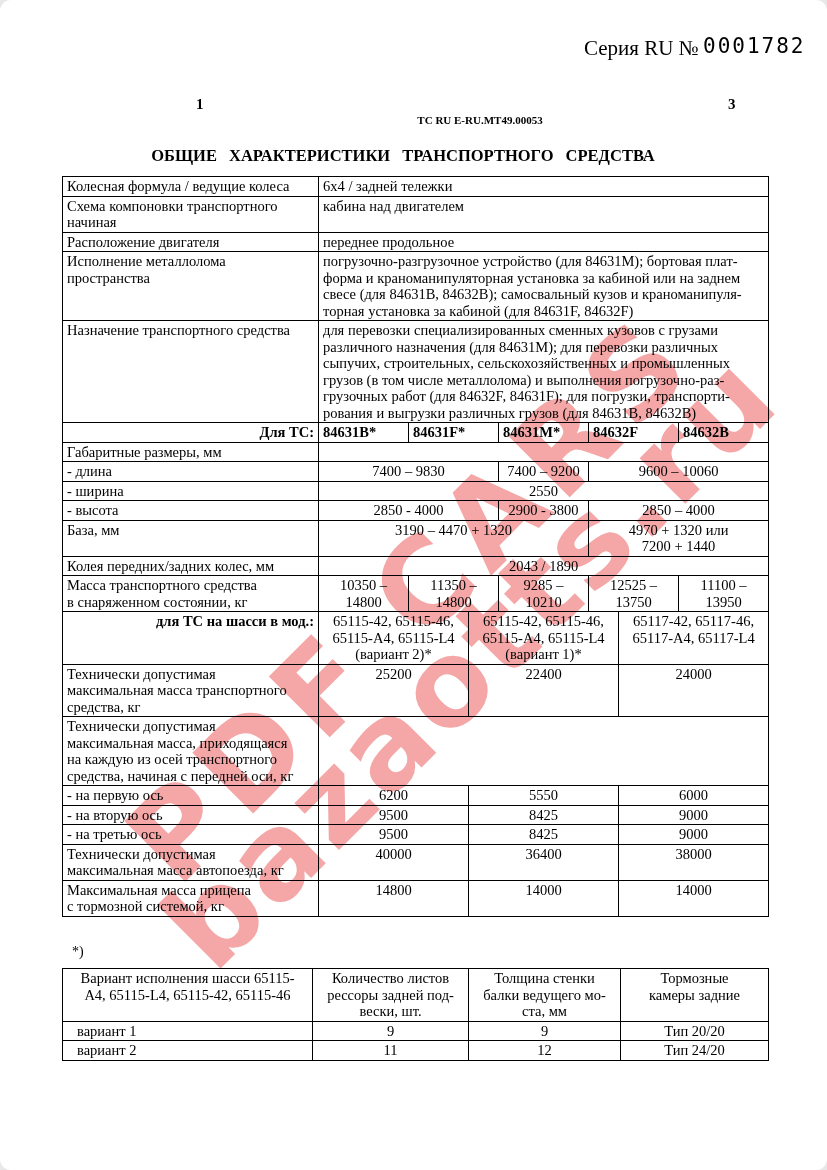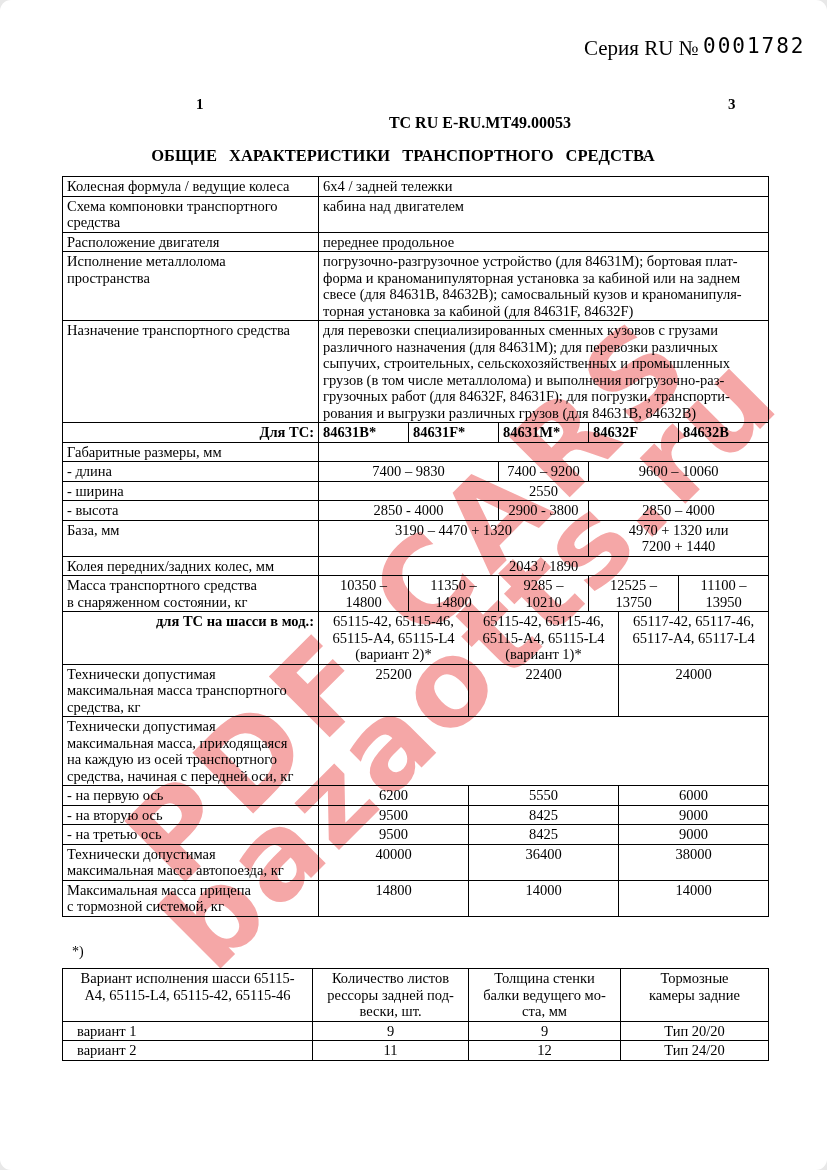--- a/index.html
+++ b/index.html
@@ -6,21 +6,21 @@
   .page{position:relative;width:827px;height:1170px;background:#ffffff;overflow:hidden;
         font-family:"Liberation Serif",serif;color:#000;border-radius:11px;}
   
   .series{position:absolute;top:36px;left:584px;font-size:21px;}
   .series-number{position:absolute;top:34px;left:703px;font-family:"DejaVu Sans Mono",monospace;
         font-size:21px;letter-spacing:2px;}
   .pageno{position:absolute;font-weight:bold;font-size:15px;}
   .pageno-left{top:96px;left:196px;}
   .pageno-right{top:96px;left:728px;}
   .docnum{position:absolute;top:114px;left:62px;width:706px;text-align:center;
-        font-weight:bold;font-size:16px;padding-left:130px;box-sizing:border-box;}
+        font-weight:bold;font-size:11px;padding-left:130px;box-sizing:border-box;}
   .doctitle{position:absolute;top:146px;left:50px;width:706px;text-align:center;
         font-weight:bold;font-size:16.5px;word-spacing:8px;}
   
   table{border-collapse:collapse;table-layout:fixed;}
   .main-table{position:absolute;left:62px;top:176px;width:706px;font-size:14.5px;line-height:16.5px;}
   .main-table td{border:1px solid #000;padding:1px 4px;vertical-align:top;white-space:pre-line;
         overflow:hidden;}
   td.lab{text-align:left;}
   td.txt{text-align:left;}
   td.num{text-align:center;}
@@ -74,21 +74,21 @@
         <col style="width:30px">
         <col style="width:30px">
     </colgroup>
     <tbody>
         <tr>
           <td colspan="1" class="lab">Колесная формула / ведущие колеса</td>
           <td colspan="15" class="txt">6х4 / задней тележки</td>
         </tr>
         <tr>
           <td colspan="1" class="lab">Схема компоновки транспортного
-средства</td>
+начиная</td>
           <td colspan="15" class="txt">кабина над двигателем</td>
         </tr>
         <tr>
           <td colspan="1" class="lab">Расположение двигателя</td>
           <td colspan="15" class="txt">переднее продольное</td>
         </tr>
         <tr>
           <td colspan="1" class="lab">Исполнение металлолома
 пространства</td>
           <td colspan="15" class="txt">погрузочно-разгрузочное устройство (для 84631М); бортовая плат-

